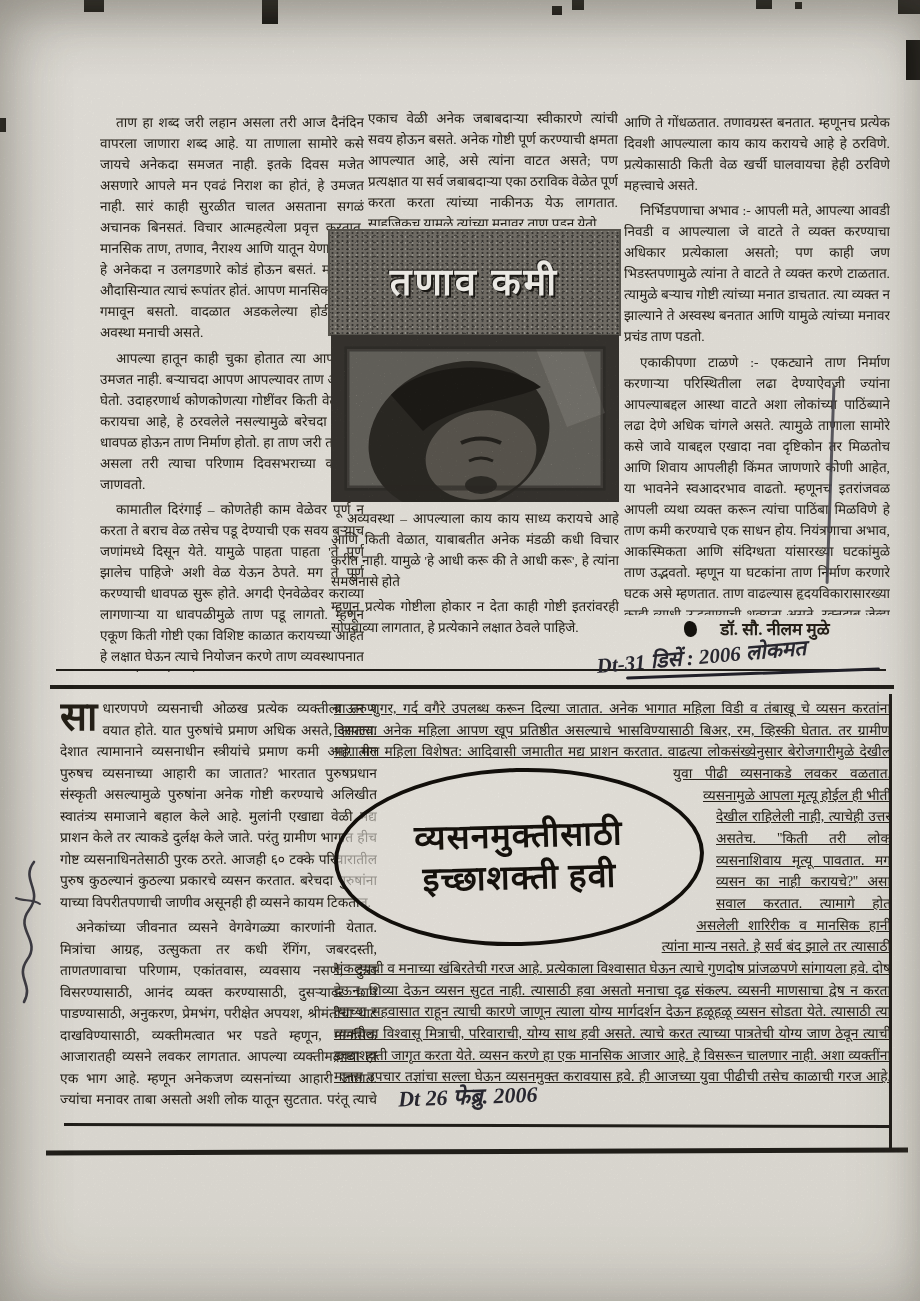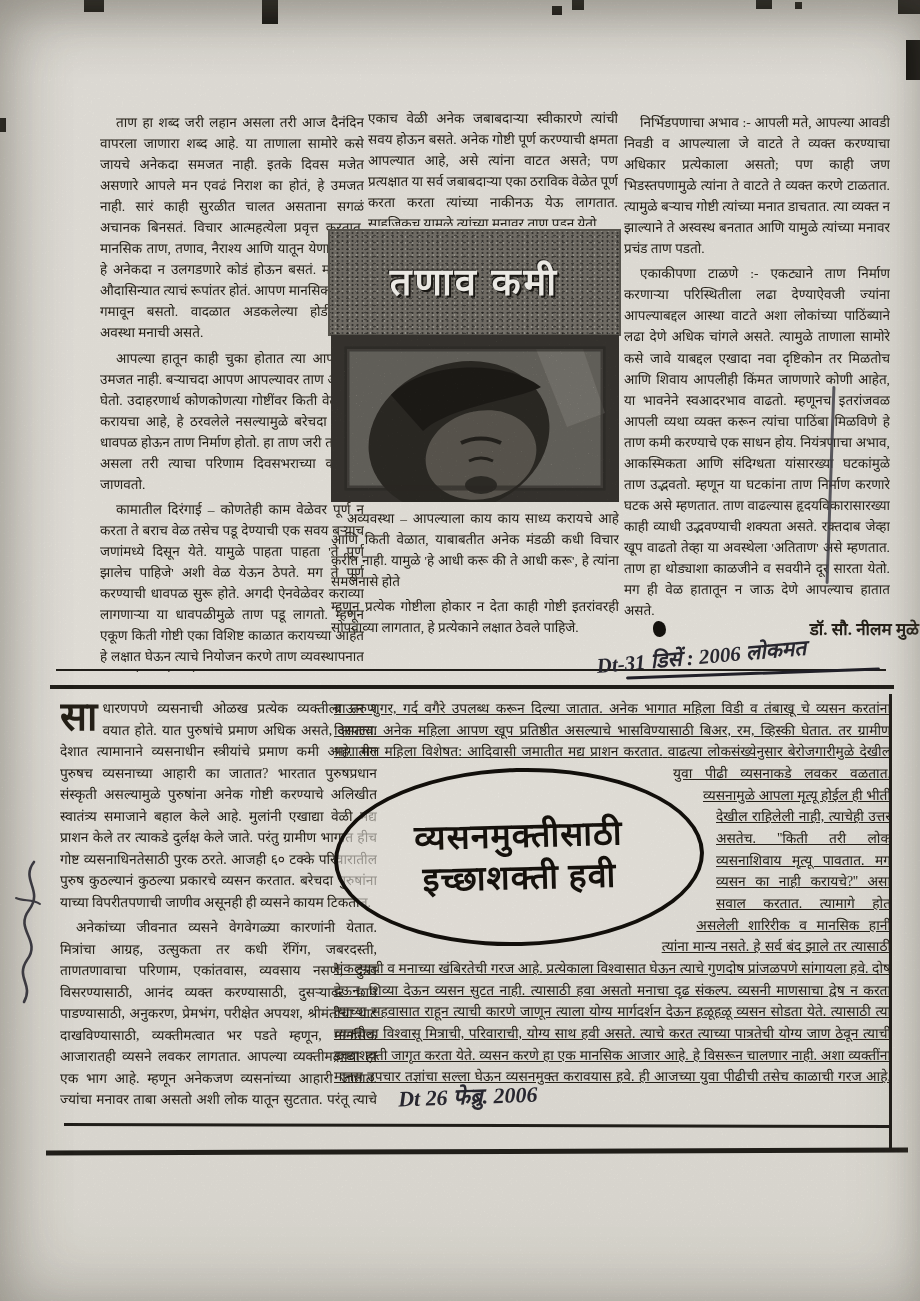--- a/index.html
+++ b/index.html
@@ -31,21 +31,21 @@
       radial-gradient(rgba(245,245,240,.30) 1px,transparent 1.2px),
       radial-gradient(rgba(20,20,20,.45) 1px,transparent 1.4px);
     background-size:5px 4px,7px 6px,9px 7px;background-position:0 0,2px 3px,4px 1px;
     display:flex;flex-direction:column;align-items:center;justify-content:center;
     box-shadow:0 0 0 2px #5c5952;}
   .headline1 span{font-weight:700;font-size:38px;line-height:1.14;letter-spacing:3px;color:#faf8f3;
     text-shadow:2px 2px 0 #1c1a16,-1px -1px 0 #1c1a16;white-space:nowrap;}
   .photo-wrap{position:absolute;left:331px;top:335px;width:288px;height:167px;z-index:5;}
   .col2bottom{left:331px;top:508px;width:288px;height:163px;}
   .col3{left:624px;top:112px;width:266px;height:503px;}
-  .byline1{position:absolute;left:653px;top:617px;width:266px;display:flex;justify-content:space-between;
+  .byline1{position:absolute;left:624px;top:617px;width:266px;display:flex;justify-content:center;
     align-items:center;gap:23px;font-weight:700;font-size:17px;z-index:6;}
   .ink-blob{display:inline-block;width:13px;height:16px;background:#16140f;border-radius:45% 60% 50% 55%;}
   .hand{font-style:italic;font-weight:700;color:#2b2a33;z-index:20;position:absolute;white-space:nowrap;}
   .hand1{left:596px;top:638px;width:300px;font-size:21px;transform:rotate(-5deg);}
   .hand-underline1{position:absolute;left:626px;top:672px;width:254px;height:3px;background:#23222a;
     transform:rotate(-2deg);border-radius:2px;z-index:20;}
   
   .rule{position:absolute;background:#23201b;z-index:8;}
   .rule-t1{left:56px;top:669px;width:830px;height:2px;}
   .rule-t2{left:50px;top:685px;width:844px;height:4px;}
@@ -124,20 +124,21 @@
       <rect x="0" y="0" width="288" height="167" filter="url(#photoGrain)" opacity="0.35"></rect>
     </svg>
   </div>
 
   <div class="col t-art col2bottom">
     <p><b>अव्यवस्था –</b><span> आपल्याला काय काय साध्य करायचे आहे आणि किती वेळात, याबाबतीत अनेक मंडळी कधी विचार करीत नाही. यामुळे 'हे आधी करू की ते आधी करू', हे त्यांना समजेनासे होते</span></p>
     <p style="text-indent:0"><span>म्हणून प्रत्येक गोष्टीला होकार न देता काही गोष्टी इतरांवरही सोपवाव्या लागतात, हे प्रत्येकाने लक्षात ठेवले पाहिजे.</span></p>
   </div>
 
   <div class="col t-art col3">
+    <p style="text-indent:0"><span>आणि ते गोंधळतात. तणावग्रस्त बनतात. म्हणूनच प्रत्येक दिवशी आपल्याला काय काय करायचे आहे हे ठरविणे. प्रत्येकासाठी किती वेळ खर्ची घालवायचा हेही ठरविणे महत्त्वाचे असते.</span></p>
     <p><b>निर्भिडपणाचा अभाव :-</b><span> आपली मते, आपल्या आवडी निवडी व आपल्याला जे वाटते ते व्यक्त करण्याचा अधिकार प्रत्येकाला असतो; पण काही जण भिडस्तपणामुळे त्यांना ते वाटते ते व्यक्त करणे टाळतात. त्यामुळे बऱ्याच गोष्टी त्यांच्या मनात डाचतात. त्या व्यक्त न झाल्याने ते अस्वस्थ बनतात आणि यामुळे त्यांच्या मनावर प्रचंड ताण पडतो.</span></p>
     <p><b>एकाकीपणा टाळणे :-</b><span> एकट्याने ताण निर्माण करणाऱ्या परिस्थितीला लढा देण्याऐवजी ज्यांना आपल्याबद्दल आस्था वाटते अशा लोकांच्या पाठिंब्याने लढा देणे अधिक चांगले असते. त्यामुळे ताणाला सामोरे कसे जावे याबद्दल एखादा नवा दृष्टिकोन तर मिळतोच आणि शिवाय आपलीही किंमत जाणणारे कोणी आहेत, या भावनेने स्वआदरभाव वाढतो. म्हणूनच इतरांजवळ आपली व्यथा व्यक्त करून त्यांचा पाठिंबा मिळविणे हे ताण कमी करण्याचे एक साधन होय. नियंत्रणाचा अभाव, आकस्मिकता आणि संदिग्धता यांसारख्या घटकांमुळे ताण उद्भवतो. म्हणून या घटकांना ताण निर्माण करणारे घटक असे म्हणतात. ताण वाढल्यास हृदयविकारासारख्या काही व्याधी उद्भवण्याची शक्यता असते. रक्तदाब जेव्हा खूप वाढतो तेव्हा या अवस्थेला 'अतिताण' असे म्हणतात. ताण हा थोड्याशा काळजीने व सवयीने दूर सारता येतो. मग ही वेळ हातातून न जाऊ देणे आपल्याच हातात असते.</span></p>
   </div>
 
   <div class="byline1">
     <span class="ink-blob"></span>
     <span>डॉ. सौ. नीलम मुळे</span>
   </div>
   <div class="hand hand1">Dt-31 डिसें : 2006 लोकमत</div>
   <div class="hand-underline1"></div>

